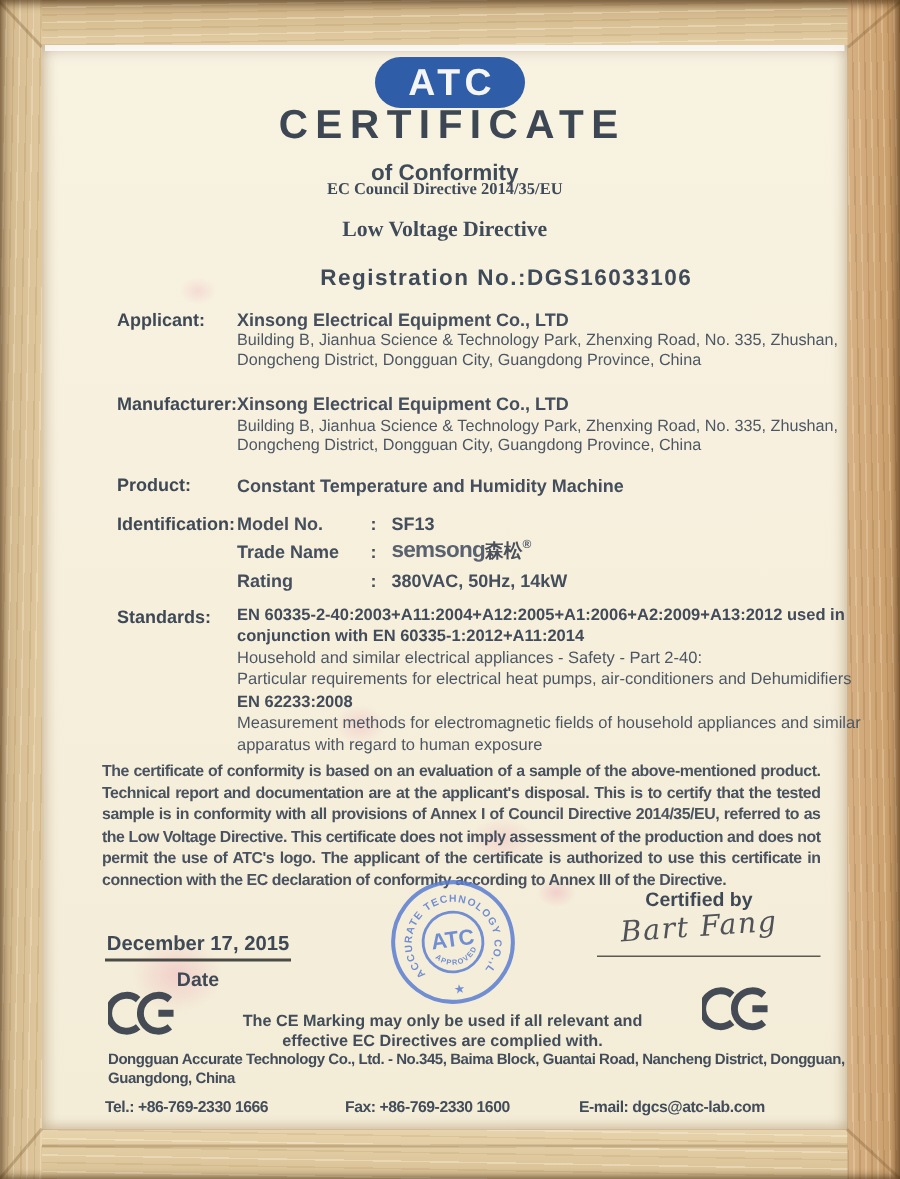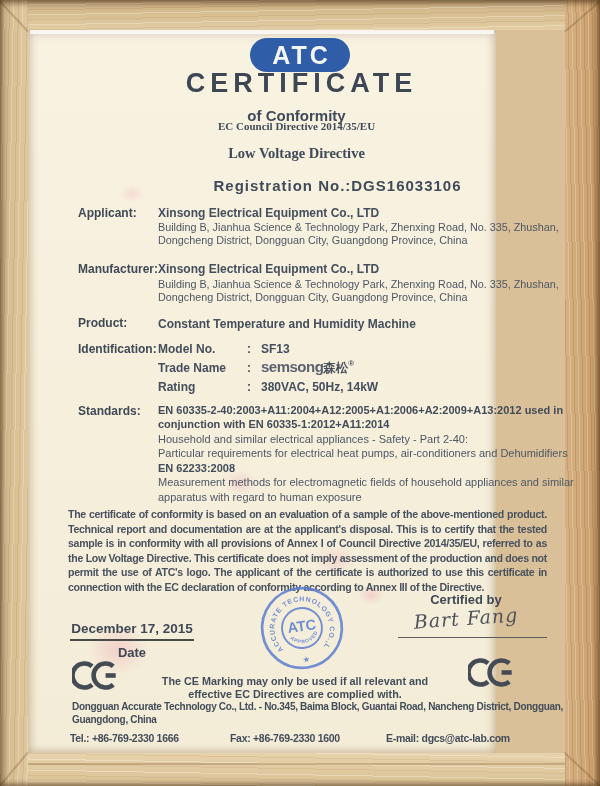--- a/index.html
+++ b/index.html
@@ -21,21 +21,21 @@
   .frame-bottom{position:absolute;left:0;right:0;bottom:0;height:33px;
     background:repeating-linear-gradient(1deg, rgba(150,112,62,.13) 0 1px, transparent 1px 5px, rgba(255,250,235,.32) 5px 6px, transparent 6px 11px),
     linear-gradient(180deg,#e7d3ac,#d9c094);}
   .frame-bottom::after{content:'';position:absolute;left:0;right:0;top:10px;height:2px;background:rgba(125,90,48,.30);}
   .miter{position:absolute;height:1.5px;background:rgba(120,88,48,.32);}
   .miter.tl{left:0;top:0;width:42px;transform-origin:0 0;transform:rotate(47deg);}
   .miter.tr{right:0;top:0;width:47px;transform-origin:100% 0;transform:rotate(-41deg);}
   .miter.bl{left:0;bottom:0;width:44px;transform-origin:0 100%;transform:rotate(-50deg);}
   .miter.br{right:0;bottom:0;width:49px;transform-origin:100% 100%;transform:rotate(43deg);}
   
-  .paper{position:absolute;left:28px;top:30px;width:468px;height:723px;color:#4a5462;
+  .paper{position:absolute;left:28px;top:30px;width:537px;height:723px;color:#4a5462;
     background:linear-gradient(180deg,#fdfaf1 0,#f8f2e1 2%,#f6efdc 55%,#f3ecd7 100%);
     box-shadow:inset 0 6px 8px rgba(150,115,70,.26), inset 0 -4px 6px rgba(150,115,70,.16),
                inset 5px 0 7px rgba(150,115,70,.14), inset -5px 0 7px rgba(150,115,70,.14);}
   .paper::before{content:'';position:absolute;left:2px;right:2px;top:0;height:4px;background:rgba(255,255,255,.8);}
   .abs{position:absolute;}
   .b{font-weight:bold;}
   .ctr{left:0;width:537px;text-align:center;}
   .nw{white-space:nowrap;}
   .pill{left:222px;top:8px;width:100px;height:34px;border-radius:17px;background:#2f5da7;
     display:flex;align-items:center;justify-content:center;}

